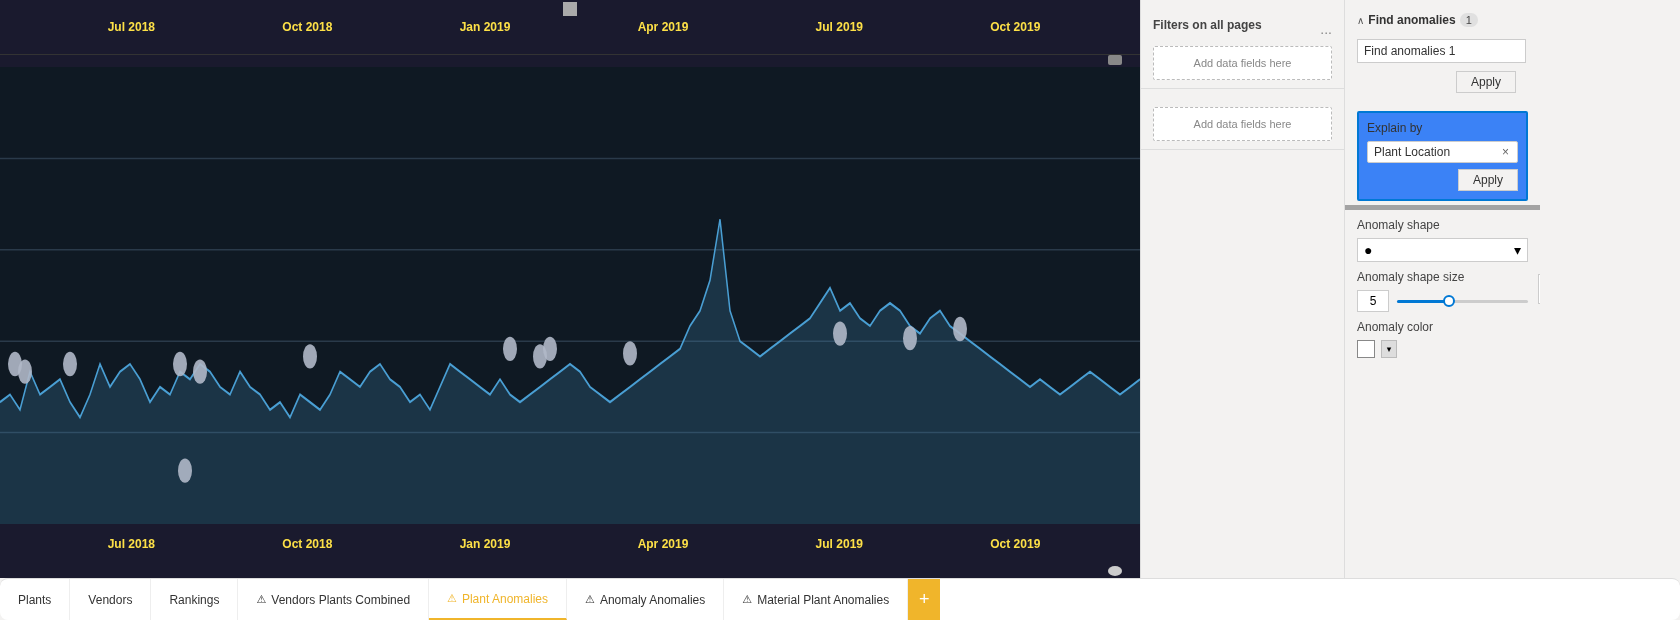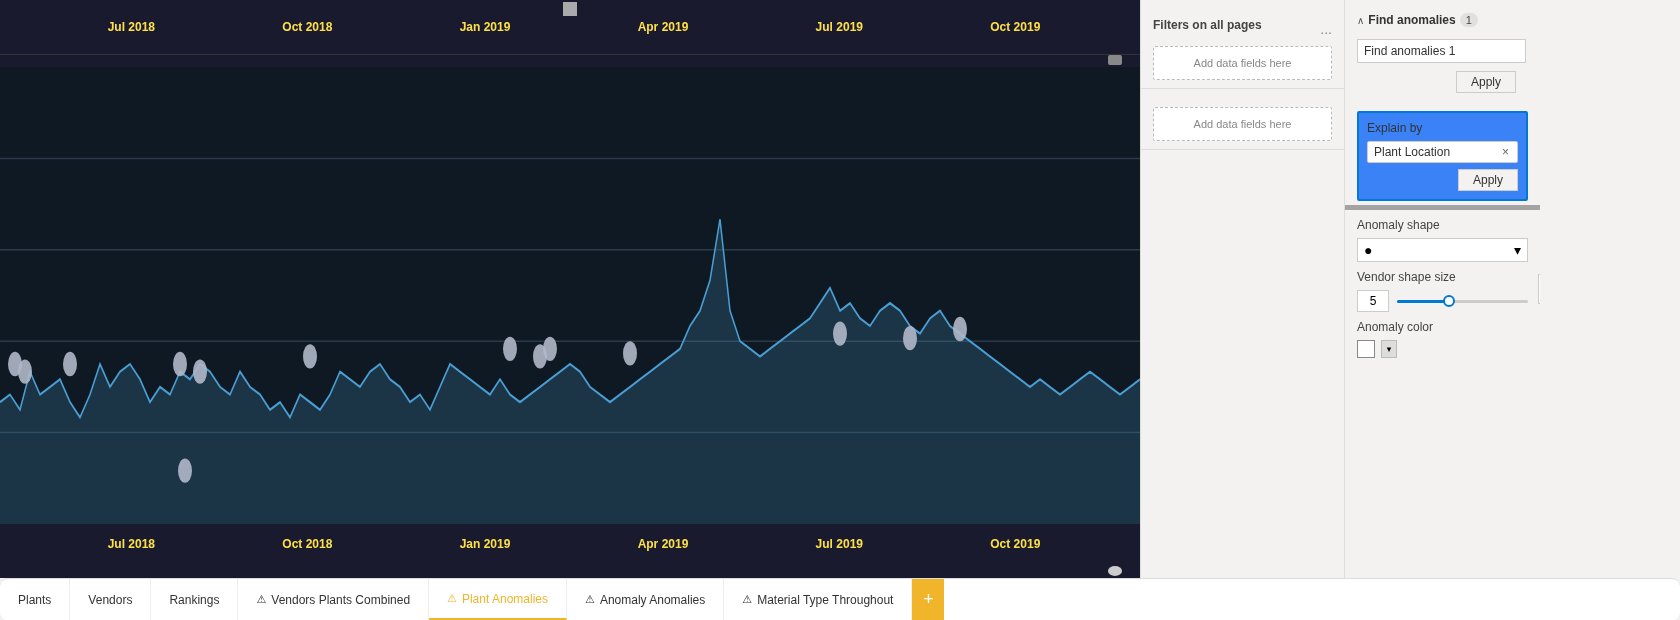--- a/index.html
+++ b/index.html
@@ -583,21 +583,21 @@
       </div>
     </div>
 
     <div class="anomaly-shape-section">
       <div class="panel-label">Anomaly shape</div>
       <div class="shape-select">
         <span>●</span>
         <span>▾</span>
       </div>
 
-      <div class="panel-label" style="margin-top:8px;">Vendor shape size</div>
+      <div class="panel-label" style="margin-top:8px;">Anomaly shape size</div>
       <div class="shape-size-row">
         <input class="size-input" type="text" value="5" style="">
         <div class="slider-container" style="width:100px;">
           <div class="slider-track">
             <div class="slider-fill" style="width:40%;"></div>
             <div class="slider-thumb" style="left:40%;"></div>
           </div>
         </div>
       </div>
 
@@ -627,18 +627,18 @@
   <div class="tab-item active">
     <span class="tab-icon">⚠</span>
     <span>Plant Anomalies</span>
   </div>
   <div class="tab-item">
     <span class="tab-icon">⚠</span>
     <span>Anomaly Anomalies</span>
   </div>
   <div class="tab-item">
     <span class="tab-icon">⚠</span>
-    <span>Material Type Throughout</span>
+    <span>Material Plant Anomalies</span>
   </div>
   <button class="tab-add">
     <span>+</span>
   </button>
 </div>
 
 </body></html>

